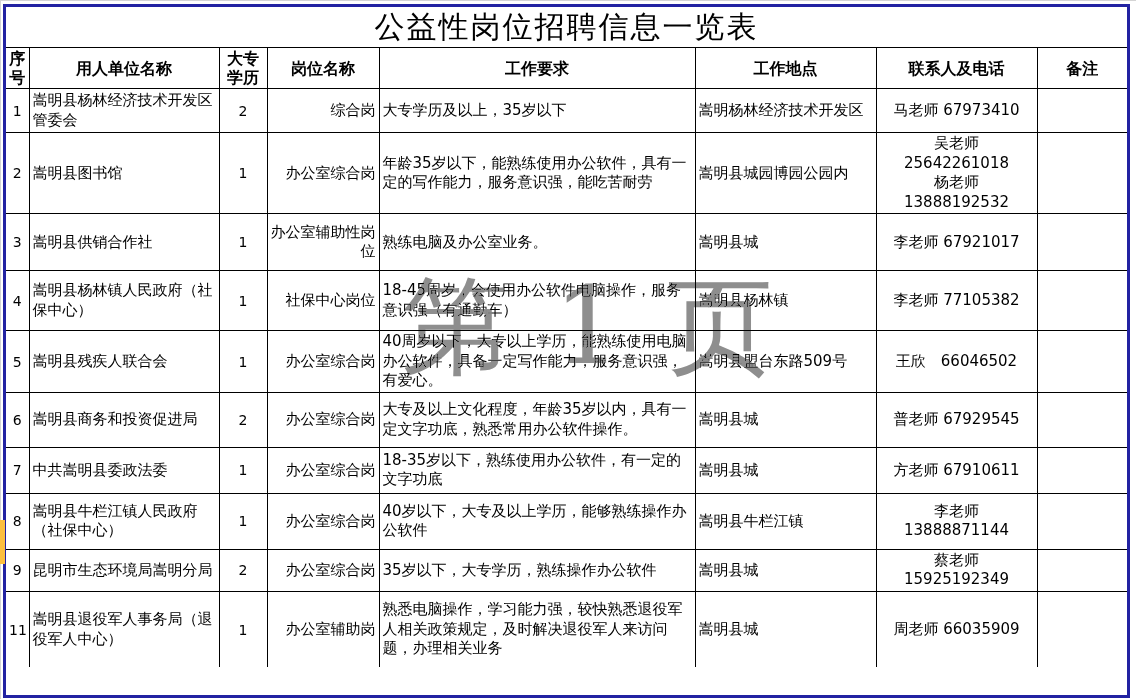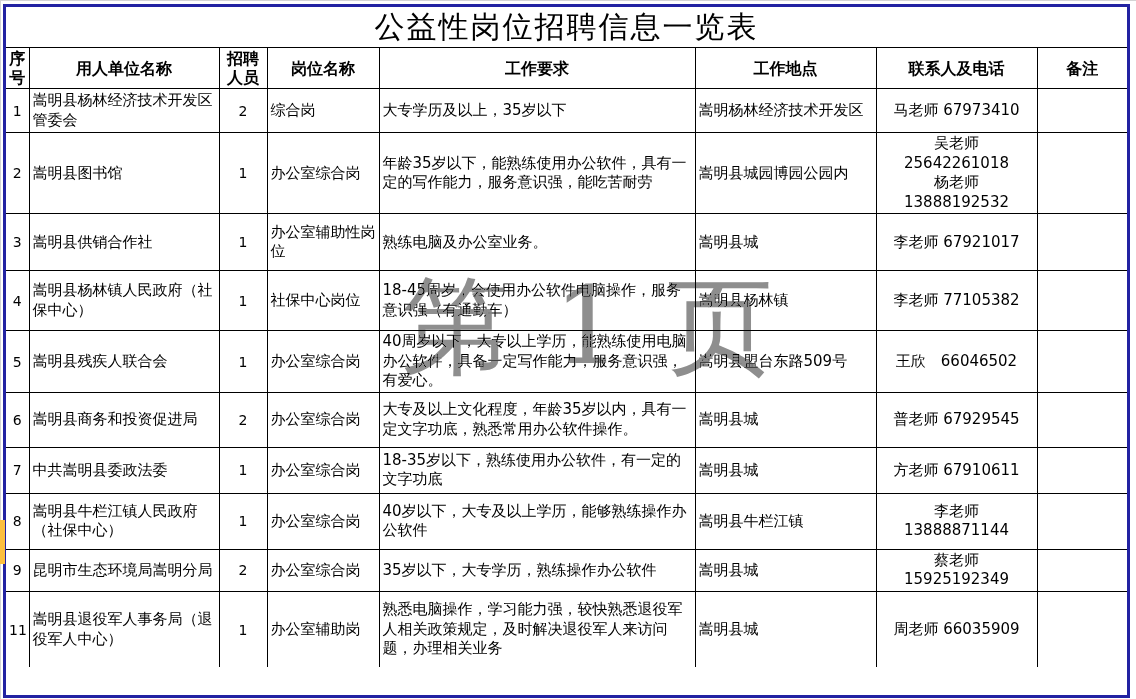--- a/index.html
+++ b/index.html
@@ -22,21 +22,21 @@
   table{border-collapse:collapse;table-layout:fixed;width:100%;border:hidden;}
   th,td{
     border:1px solid #000;vertical-align:middle;padding:1px 3px;
     overflow:hidden;box-sizing:border-box;
   }
   thead th{font-size:16px;font-weight:bold;text-align:center;line-height:1.2;height:40px;}
   td{font-size:15px;line-height:1.3;}
   .c-no{text-align:center;font-size:14px;}
   .c-emp{}
   .c-cnt{text-align:center;font-size:14px;}
-  .c-pos{text-align:left;}
+  .c-pos{text-align:right;}
   .c-req{}
   .c-req.left{text-align:left;}
   .c-loc{text-align:left;}
   .c-contact{text-align:center;white-space:pre-line;margin-left:29px;}
   .watermark{
     position:absolute;left:402px;top:266px;z-index:20;pointer-events:none;
     font-family:"DejaVu Serif","Liberation Serif",serif;
     font-size:106px;line-height:1.15;letter-spacing:6px;
     color:#8e8e8e;mix-blend-mode:darken;white-space:nowrap;
   }
@@ -60,21 +60,21 @@
         <col style="width:112px">
       <col style="width:316px">
         <col style="width:181px">
         <col style="width:161px">
         <col style="width:90px">
     </colgroup>
     <thead>
       <tr>
           <th>序号</th>
           <th>用人单位名称</th>
-          <th>招聘人员</th>
+          <th>大专学历</th>
           <th>岗位名称</th>
           <th>工作要求</th>
           <th>工作地点</th>
           <th>联系人及电话</th>
           <th>备注</th>
         </tr>
     </thead>
     <tbody>
         <tr style="height: 44px;">
     <td class="c-no">1</td>

